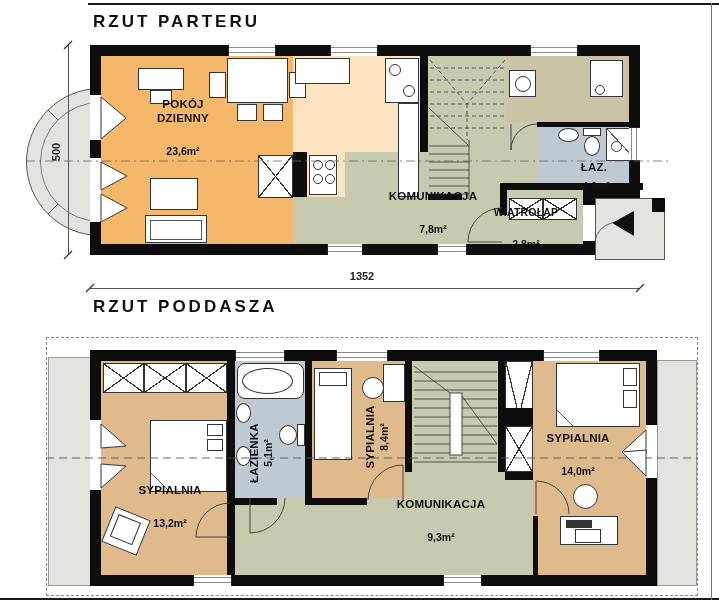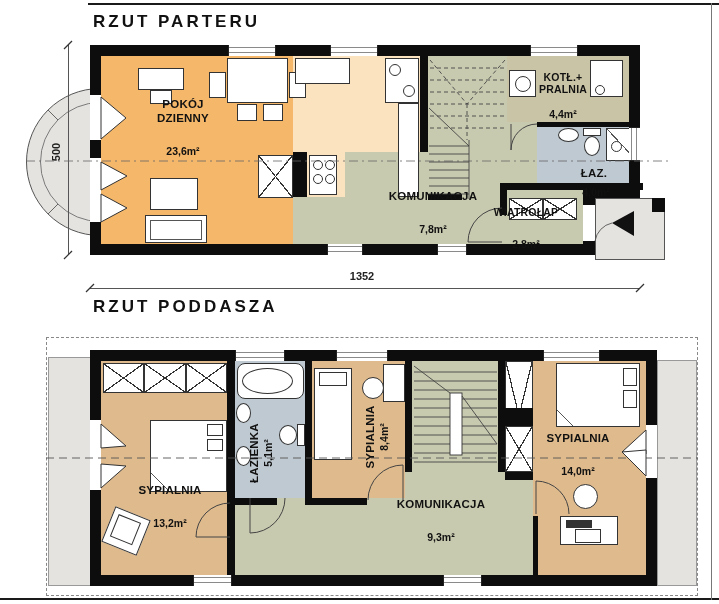--- a/index.html
+++ b/index.html
@@ -127,26 +127,21 @@
   <div class="abs z4 winV" style="left:629px;top:127px;width:11px;height:34px;"></div>
   <div class="abs z4 open" style="left:90px;top:95px;width:11px;height:45px;"></div>
   <div class="abs z4 open" style="left:90px;top:158px;width:11px;height:64px;"></div>
   <div class="abs z4 open" style="left:583px;top:205px;width:12px;height:36px;"></div>
 
   <div class="abs z6 lbl" style="left:183px;top:128px;">
     <span class="nm">POKÓJ
 DZIENNY</span>
     <span class="ar">23,6m²</span>
   </div>
-  <div class="abs z6 lbl" style="left:563px;top:96px;font-size:10.5px;">
-    <span class="nm" style="font-size:10.5px;">KOTŁ.+
-PRALNIA</span>
-    <span class="ar">4,4m²</span>
-  </div>
-  <div class="abs z6 lbl row" style="left:594px;top:172px;">
+  <div class="abs z6 lbl row" style="left:594px;top:166px;">
     <span class="nm">ŁAZ.</span>
     <span class="ar">4,0m²</span>
   </div>
   <div class="abs z6 lbl" style="left:433px;top:213px;">
     <span class="nm">KOMUNIKACJA</span>
     <span class="ar">7,8m²</span>
   </div>
   <div class="abs z6 lbl" style="left:526px;top:228px;">
     <span class="nm" style="font-size:10.5px;">WIATROŁAP</span>
     <span class="ar">2,8m²</span>

